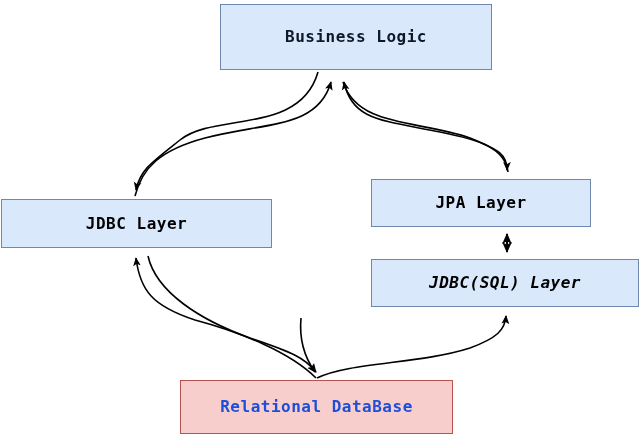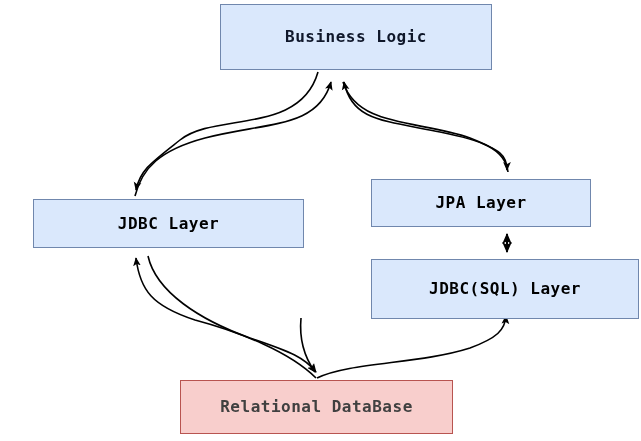--- a/index.html
+++ b/index.html
@@ -45,23 +45,23 @@
   }
   #edges {
     position: absolute;
     left: 0;
     top: 0;
     width: 641px;
     height: 441px;
     pointer-events: none;
   }
   #business-logic { left: 220px; top: 4px;   width: 272px; height: 66px; }
-  #jdbc-layer     { left: 1px;   top: 199px; width: 271px; height: 49px; margin-left: 32px; }
+  #jdbc-layer     { left: 1px;   top: 199px; width: 271px; height: 49px; }
   #jpa-layer      { left: 371px; top: 179px; width: 220px; height: 48px; text-align: center; }
-  #jdbc-sql-layer { left: 371px; top: 259px; width: 268px; height: 60px; }
+  #jdbc-sql-layer { left: 371px; top: 259px; width: 268px; height: 48px; font-style: italic; }
   #relational-db  { left: 180px; top: 380px; width: 273px; height: 54px; }
 </style>
 </head>
 <body>
 
 <div id="canvas" style="background: rgb(255, 255, 255);">
 
   <svg id="edges" viewBox="0 0 641 441" xmlns="http://www.w3.org/2000/svg">
     <defs>
       <marker id="arrow" viewBox="0 0 10 10" refX="9" refY="5" markerWidth="5.5" markerHeight="5.5" orient="auto-start-reverse">
@@ -98,16 +98,16 @@
 
   <div class="node node-blue" id="jpa-layer" style="background: rgb(218, 232, 252); border-color: rgb(112, 135, 173);">
     <span class="node-label" style="color: rgb(0, 0, 0);">JPA Layer</span>
   </div>
 
   <div class="node node-blue" id="jdbc-sql-layer" style="background: rgb(218, 232, 252); border-color: rgb(112, 135, 173);">
     <span class="node-label" style="color: rgb(0, 0, 0);">JDBC(SQL) Layer</span>
   </div>
 
   <div class="node node-red" id="relational-db" style="background: rgb(248, 206, 204); border-color: rgb(184, 84, 80);">
-    <span class="node-label" style="color: #404040;">Relational DataBase</span>
+    <span class="node-label" style="color: #1d4ed8;">Relational DataBase</span>
   </div>
 
 </div>
 
 </body></html>

